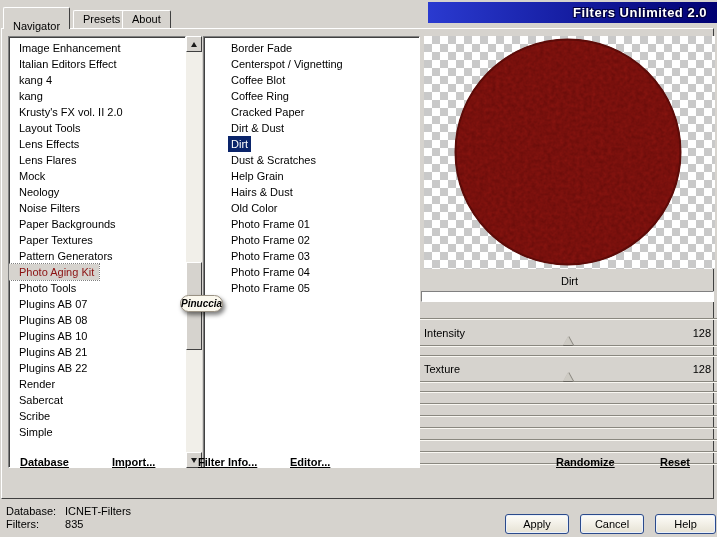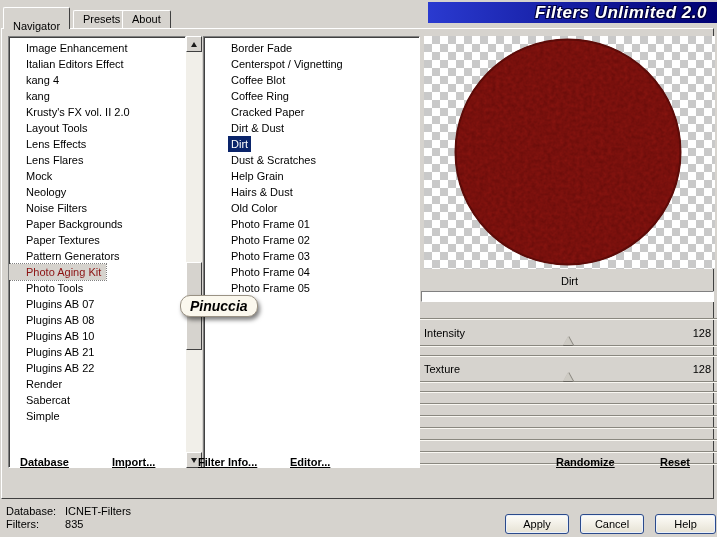--- a/index.html
+++ b/index.html
@@ -13,29 +13,29 @@
            border-right:1px solid #404040;border-bottom:1px solid #404040;}
 
   .tab{top:10px;height:18px;background:#d6d3ce;box-sizing:border-box;padding:2px 9px 0;
        border-top:1px solid #fff;border-left:1px solid #fff;border-right:1px solid #404040;
        border-top-left-radius:2px;border-top-right-radius:2px;z-index:3;}
   .tab.active{top:7px;height:22px;padding-top:12px;z-index:6;}
 
   .titlebar{left:428px;top:2px;width:289px;height:21px;box-sizing:border-box;
             background:linear-gradient(90deg,#2a3ad0,#000072);
             display:flex;align-items:center;justify-content:flex-end;padding-right:10px;}
-  .titlebar .ttl{color:#fff;font-weight:bold;font-style:italic;font-size:17px;letter-spacing:.5px;
+  .titlebar .ttl{color:#fff;font-weight:bold;font-size:13px;letter-spacing:.5px;
             text-shadow:1px 1px 0 #000040,-1px -1px 0 #000040,1px -1px 0 #000040,-1px 1px 0 #000040;}
 
   .list{background:#fff;box-sizing:border-box;overflow:hidden;padding-top:3px;
         border-top:1px solid #808080;border-left:1px solid #808080;
         border-right:1px solid #fff;border-bottom:1px solid #fff;
         box-shadow:inset 1px 1px 0 #404040;z-index:2;}
   .list-item{height:16px;line-height:16px;white-space:nowrap;}
-  .category-list .list-item{padding-left:17px;}
+  .category-list .list-item{padding-left:10px;}
   .category-list .selected{color:#8b1111;background:#d6d3ce;outline:1px dotted #808080;
         width:fit-content;padding-right:5px;}
   .filter-list .list-item{margin-left:24px;width:fit-content;padding:0 3px;}
   .filter-list .selected{background:#0a246a;color:#fff;}
 
   .scrollbar{background:#f1efe9;z-index:2;}
   .sb-btn{width:16px;height:16px;background:#d6d3ce;box-sizing:border-box;
           border-top:1px solid #fff;border-left:1px solid #fff;
           border-right:1px solid #404040;border-bottom:1px solid #404040;
           display:flex;align-items:center;justify-content:center;}
@@ -60,23 +60,23 @@
          border-bottom:9px solid #cdcac3;z-index:4;
          filter:drop-shadow(0 1px 0 #66645e) drop-shadow(1px 0 0 #8a8880);}
 
   .param{z-index:3;}
   .cmd{top:456px;font-weight:bold;text-decoration:underline;z-index:3;cursor:default;}
 
   .btn{height:20px;box-sizing:border-box;background:linear-gradient(#fefdf9,#e6e2d4);
        border:1px solid #2b4a8b;border-radius:3px;box-shadow:inset 0 0 0 1px #e9f0fb;
        display:flex;align-items:center;justify-content:center;z-index:3;}
 
-  .wm{left:180px;top:295px;padding:2px 9px;background:#fbf8ee;border:1px solid #9a9284;
+  .wm{left:180px;top:295px;padding:2px 0;background:#fbf8ee;border:1px solid #9a9284;
       border-radius:10px;box-shadow:2px 3px 4px rgba(0,0,0,.5);
-      font-weight:bold;font-style:italic;font-size:14px;z-index:7;}
+      font-weight:bold;font-style:italic;font-size:10px;z-index:7;}
 </style>
 </head>
 <body>
 
 <div class="stage">
 
   <div class="abs tabpage"></div>
 
   <div class="abs tab active" style="left:3px">
     <span>Navigator</span>
@@ -109,20 +109,21 @@
       <div class="list-item">Pattern Generators</div>
       <div class="list-item selected">Photo Aging Kit</div>
       <div class="list-item">Photo Tools</div>
       <div class="list-item">Plugins AB 07</div>
       <div class="list-item">Plugins AB 08</div>
       <div class="list-item">Plugins AB 10</div>
       <div class="list-item">Plugins AB 21</div>
       <div class="list-item">Plugins AB 22</div>
       <div class="list-item">Render</div>
       <div class="list-item">Sabercat</div>
+      <div class="list-item">Scribe</div>
       <div class="list-item">Simple</div>
     </div>
 
   <div class="abs scrollbar" style="left:186px;top:36px;width:16px;height:432px">
     <div class="abs sb-btn" style="left:0;top:0">
       <div class="arr-up"></div>
     </div>
     <div class="abs sb-thumb" style="top:226px;height:88px"></div>
     <div class="abs sb-btn" style="left:0;top:416px">
       <div class="arr-down"></div>

